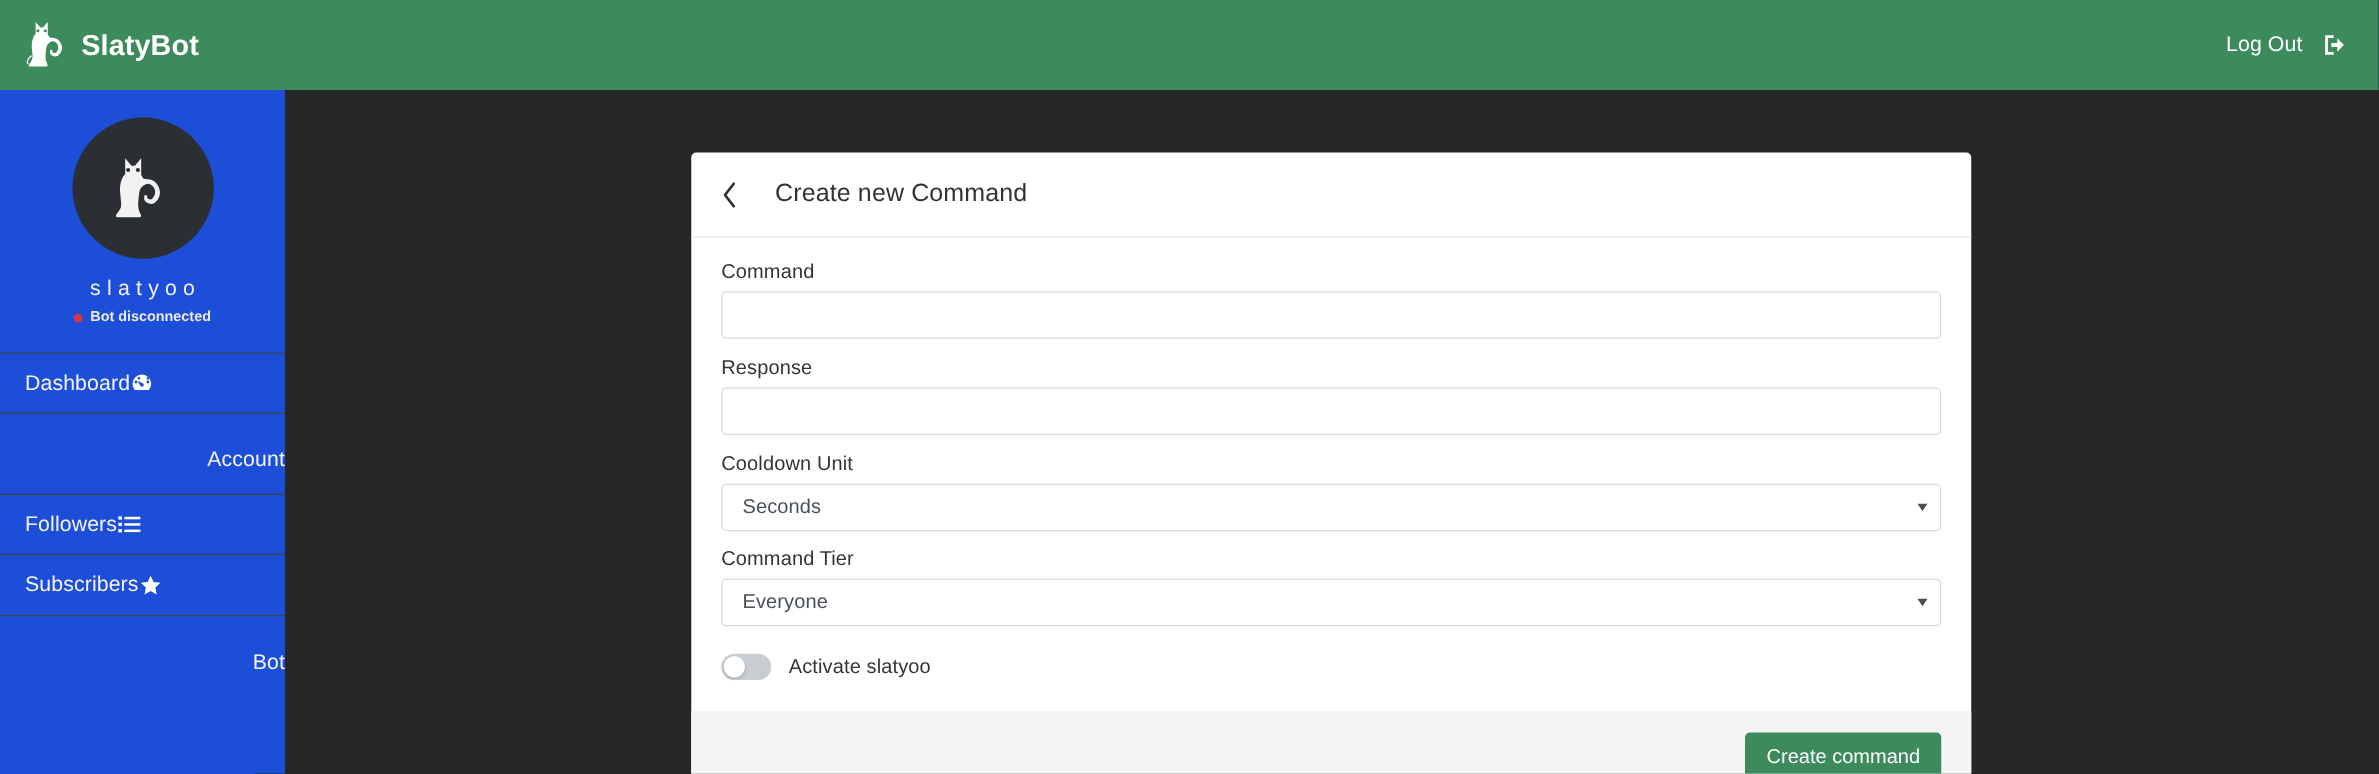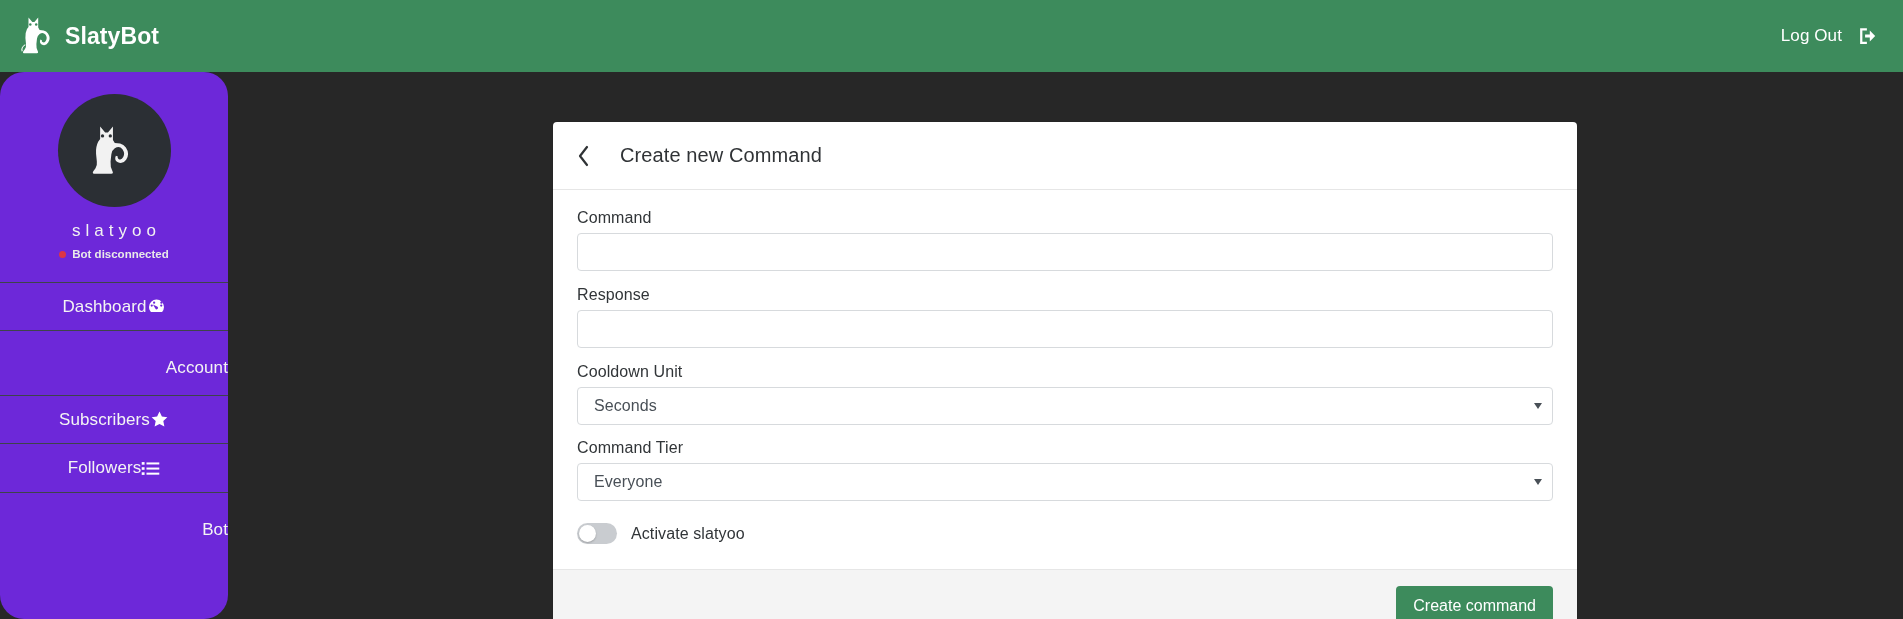--- a/index.html
+++ b/index.html
@@ -63,23 +63,22 @@
     letter-spacing: 0.1px;
   }
   .logout-icon { width: 18px; height: 18px; display: block; }
 
   
   .sidebar {
     position: absolute;
     top: 72px; left: 0;
     width: 228px;
     height: 547px;
-    background: #6d28d9;
+    background: #1d4ed8;
     overflow: hidden;
-    border-radius: 24px;
   }
   .profile {
     padding: 22px 0 0;
     text-align: center;
   }
   .avatar {
     width: 113px;
     height: 113px;
     border-radius: 50%;
     background: #2b2f34;
@@ -123,21 +122,21 @@
     font-size: 17px;
     font-family: inherit;
     padding: 9px 17px;
     cursor: pointer;
     line-height: 1.2;
   }
   .nav { margin-top: 22px; }
   .nav-item {
     display: flex;
     align-items: center;
-    justify-content: center;
+    justify-content: flex-start;
     height: 49px;
     padding: 0 20px;
     color: #f4f4f4;
     font-size: 17px;
     text-decoration: none;
     border-top: 1px solid #3e444a;
     border-bottom: 1px solid #3e444a;
     cursor: pointer;
     letter-spacing: 0.1px;
   }
@@ -342,38 +341,38 @@
       <a class="nav-item" href="#">
         <span>Dashboard</span>
         <svg class="nav-icon" viewBox="0 0 16 16">
           <path fill="#ffffff" d="M8 2.2a6.3 6.3 0 0 0-6.3 6.3c0 1.6.6 3 1.6 4.1h9.4a6.2 6.2 0 0 0 1.6-4.1A6.3 6.3 0 0 0 8 2.2zm-4 4.1a.95.95 0 1 1 0 1.9.95.95 0 0 1 0-1.9zm2-2.5a.95.95 0 1 1 0 1.9.95.95 0 0 1 0-1.9zm6.1 0a.95.95 0 1 1 0 1.9.95.95 0 0 1 0-1.9zM12 6.3a.95.95 0 1 1 0 1.9.95.95 0 0 1 0-1.9zM8.9 8.3a1.2 1.2 0 1 1-1.9 1.4L5 6.4z"></path>
         </svg>
       </a>
 
       <div class="nav-section">Account</div>
 
       <a class="nav-item" href="#">
-        <span>Subscribers</span>
-        <svg class="nav-icon" viewBox="0 0 16 16">
-          <path fill="#ffffff" d="M8 1.3l2 4.2 4.6.6-3.4 3.2.9 4.6L8 11.7l-4.1 2.2.9-4.6L1.4 6.1l4.6-.6z"></path>
-        </svg>
-      </a>
-
-      <a class="nav-item" href="#">
         <span>Followers</span>
         <svg class="nav-icon" viewBox="0 0 16 16">
           <rect x="0.6" y="2.6" width="2.4" height="2.2" fill="#ffffff"></rect>
           <rect x="4.6" y="2.9" width="10.8" height="1.7" fill="#ffffff"></rect>
           <rect x="0.6" y="6.9" width="2.4" height="2.2" fill="#ffffff"></rect>
           <rect x="4.6" y="7.2" width="10.8" height="1.7" fill="#ffffff"></rect>
           <rect x="0.6" y="11.2" width="2.4" height="2.2" fill="#ffffff"></rect>
           <rect x="4.6" y="11.5" width="10.8" height="1.7" fill="#ffffff"></rect>
         </svg>
       </a>
 
+      <a class="nav-item" href="#">
+        <span>Subscribers</span>
+        <svg class="nav-icon" viewBox="0 0 16 16">
+          <path fill="#ffffff" d="M8 1.3l2 4.2 4.6.6-3.4 3.2.9 4.6L8 11.7l-4.1 2.2.9-4.6L1.4 6.1l4.6-.6z"></path>
+        </svg>
+      </a>
+
       <div class="nav-section">Bot</div>
     </div>
   </div>
 
   <div class="main">
 
     <div class="card">
 
       <div class="card-header">
         <svg class="back-chevron" viewBox="0 0 13 22">

